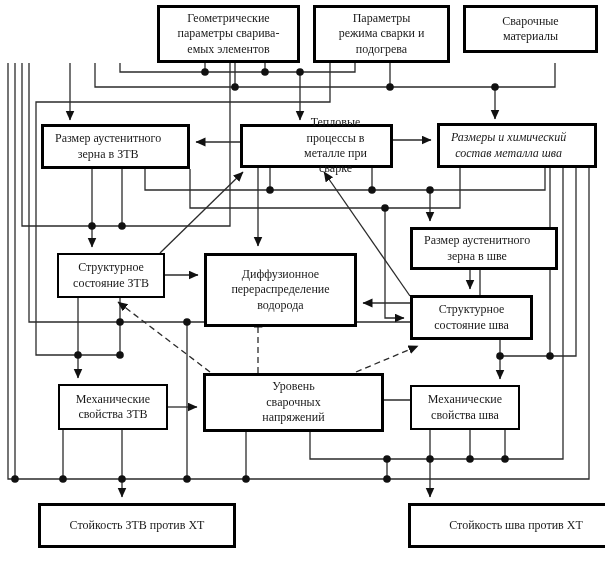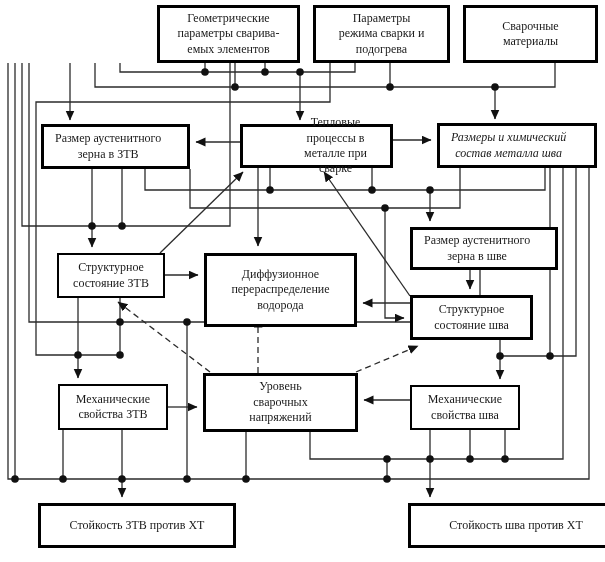--- a/index.html
+++ b/index.html
@@ -119,39 +119,39 @@
         <circle cx="387" cy="479" r="3.8" class="junction"></circle>
       </g>
   </svg>
 
   <div class="node center" style="left: 157px; top: 5px; width: 143px; height: 58px; border-width: 3px;">Геометрические
 параметры сварива-
 емых элементов</div>
   <div class="node center" style="left: 313px; top: 5px; width: 137px; height: 58px; border-width: 3px;">Параметры
 режима сварки и
 подогрева</div>
-  <div class="node center" style="left: 463px; top: 5px; width: 135px; height: 58px; border-width: 3px;">Сварочные
+  <div class="node center" style="left: 463px; top: 5px; width: 135px; height: 48px; border-width: 3px;">Сварочные
 материалы</div>
   <div class="node left" style="left: 41px; top: 124px; width: 149px; height: 45px; border-width: 3px;">Размер аустенитного
 зерна в ЗТВ</div>
   <div class="node left" style="left: 240px; top: 124px; width: 153px; height: 44px; border-width: 3px; padding-left: 44px;">Тепловые процессы в
 металле при сварке</div>
   <div class="node left" style="left: 437px; top: 123px; width: 160px; height: 45px; border-width: 3px; font-style: italic;">Размеры и химический
 состав металла шва</div>
   <div class="node left" style="left: 410px; top: 227px; width: 148px; height: 43px; border-width: 3px;">Размер аустенитного
 зерна в шве</div>
   <div class="node center" style="left: 57px; top: 253px; width: 108px; height: 45px; border-width: 2px;">Структурное
 состояние ЗТВ</div>
   <div class="node center" style="left: 204px; top: 253px; width: 153px; height: 74px; border-width: 3px;">Диффузионное
 перераспределение
 водорода</div>
   <div class="node center" style="left: 410px; top: 295px; width: 123px; height: 45px; border-width: 3px;">Структурное
 состояние шва</div>
   <div class="node center" style="left: 58px; top: 384px; width: 110px; height: 46px; border-width: 2px;">Механические
 свойства ЗТВ</div>
-  <div class="node center" style="left: 203px; top: 373px; width: 155px; height: 59px; border-width: 3px;">Уровень
+  <div class="node center" style="left: 203px; top: 373px; width: 181px; height: 59px; border-width: 3px;">Уровень
 сварочных
 напряжений</div>
   <div class="node center" style="left: 410px; top: 385px; width: 110px; height: 45px; border-width: 2px;">Механические
 свойства шва</div>
   <div class="node center" style="left: 38px; top: 503px; width: 198px; height: 45px; border-width: 3px;">Стойкость ЗТВ против ХТ</div>
   <div class="node center" style="left: 408px; top: 503px; width: 216px; height: 45px; border-width: 3px; text-align: right;">Стойкость шва против ХТ</div>
 </div>
 
 </body></html>

